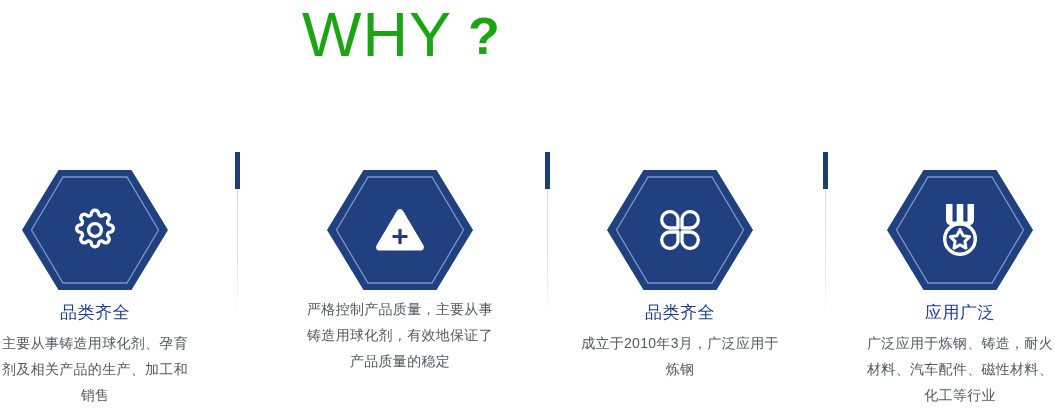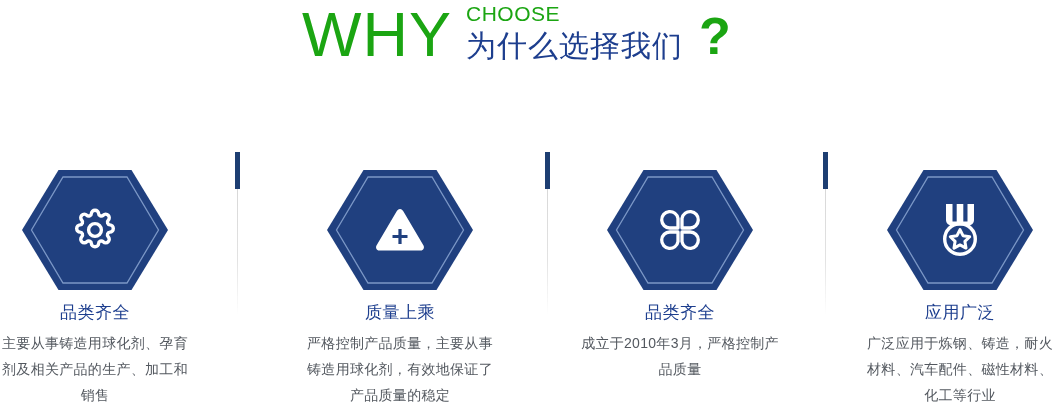--- a/index.html
+++ b/index.html
@@ -152,24 +152,20 @@
   .d0 { left: 235px; }
   .d1 { left: 545px; }
   .d2 { left: 823px; }
 </style>
 </head>
 <body>
 
 <div id="heading">
   <div id="heading-inner">
     <span class="why-word">WHY</span>
-    <span class="head-stack">
-      <span class="choose-word">CHOOSE</span>
-      <span class="cn-word">为什么选择我们</span>
-    </span>
     <span class="qmark">?</span>
   </div>
 </div>
 
 <div class="divider d0">
   <span class="seg-blue"></span>
   <span class="seg-gray"></span>
 </div>
 <div class="divider d1">
   <span class="seg-blue"></span>
@@ -226,21 +222,20 @@
       <div class="hex-icon">
         <svg width="56" height="50" viewBox="0 0 56 50">
           <path d="M28 4 C29.6 4 30.6 5.0 31.3 6.3 L51.5 40.5
                    C52.6 42.6 51.6 45.6 48.6 45.6 L7.4 45.6
                    C4.4 45.6 3.4 42.6 4.5 40.5 L24.7 6.3
                    C25.4 5.0 26.4 4 28 4 Z" fill="#ffffff"></path>
           <path d="M28 24 L28 39 M20.5 31.5 L35.5 31.5" stroke="#20407f" stroke-width="3.2" stroke-linecap="butt"></path>
         </svg>
       </div>
     </div>
-    <div class="col-title">质量上乘</div>
     <div class="col-desc">严格控制产品质量，主要从事铸造用球化剂，有效地保证了产品质量的稳定</div>
   </div>
 
   <div class="col c2">
     <div class="hex-wrap">
       <svg class="hex" viewBox="0 0 146 120">
         <polygon points="36.5,0 109.5,0 146,60 109.5,120 36.5,120 0,60" fill="#20407f"></polygon>
         <polygon points="41,7 105,7 136.5,60 105,113 41,113 9.5,60" fill="none" stroke="#7b97c6" stroke-width="1.3"></polygon>
       </svg>
       <div class="hex-icon">
@@ -248,21 +243,21 @@
           <g fill="none" stroke="#ffffff" stroke-width="3.3" stroke-linejoin="round" stroke-linecap="round">
             <path d="M23 23 L23 13.5 A8.2 8.2 0 1 0 14.8 23 Z"></path>
             <path d="M27 23 L27 13.5 A8.2 8.2 0 1 1 35.2 23 Z"></path>
             <path d="M23 27 L23 36.5 A8.2 8.2 0 1 1 14.8 27 Z"></path>
             <path d="M27 27 L27 36.5 A8.2 8.2 0 1 0 35.2 27 Z"></path>
           </g>
         </svg>
       </div>
     </div>
     <div class="col-title">品类齐全</div>
-    <div class="col-desc">成立于2010年3月，严格控制产品质量</div>
+    <div class="col-desc">成立于2010年3月，广泛应用于炼钢</div>
   </div>
 
   <div class="col c3">
     <div class="hex-wrap">
       <svg class="hex" viewBox="0 0 146 120">
         <polygon points="36.5,0 109.5,0 146,60 109.5,120 36.5,120 0,60" fill="#20407f"></polygon>
         <polygon points="41,7 105,7 136.5,60 105,113 41,113 9.5,60" fill="none" stroke="#7b97c6" stroke-width="1.3"></polygon>
       </svg>
       <div class="hex-icon">
         <svg width="46" height="58" viewBox="0 0 46 58">

